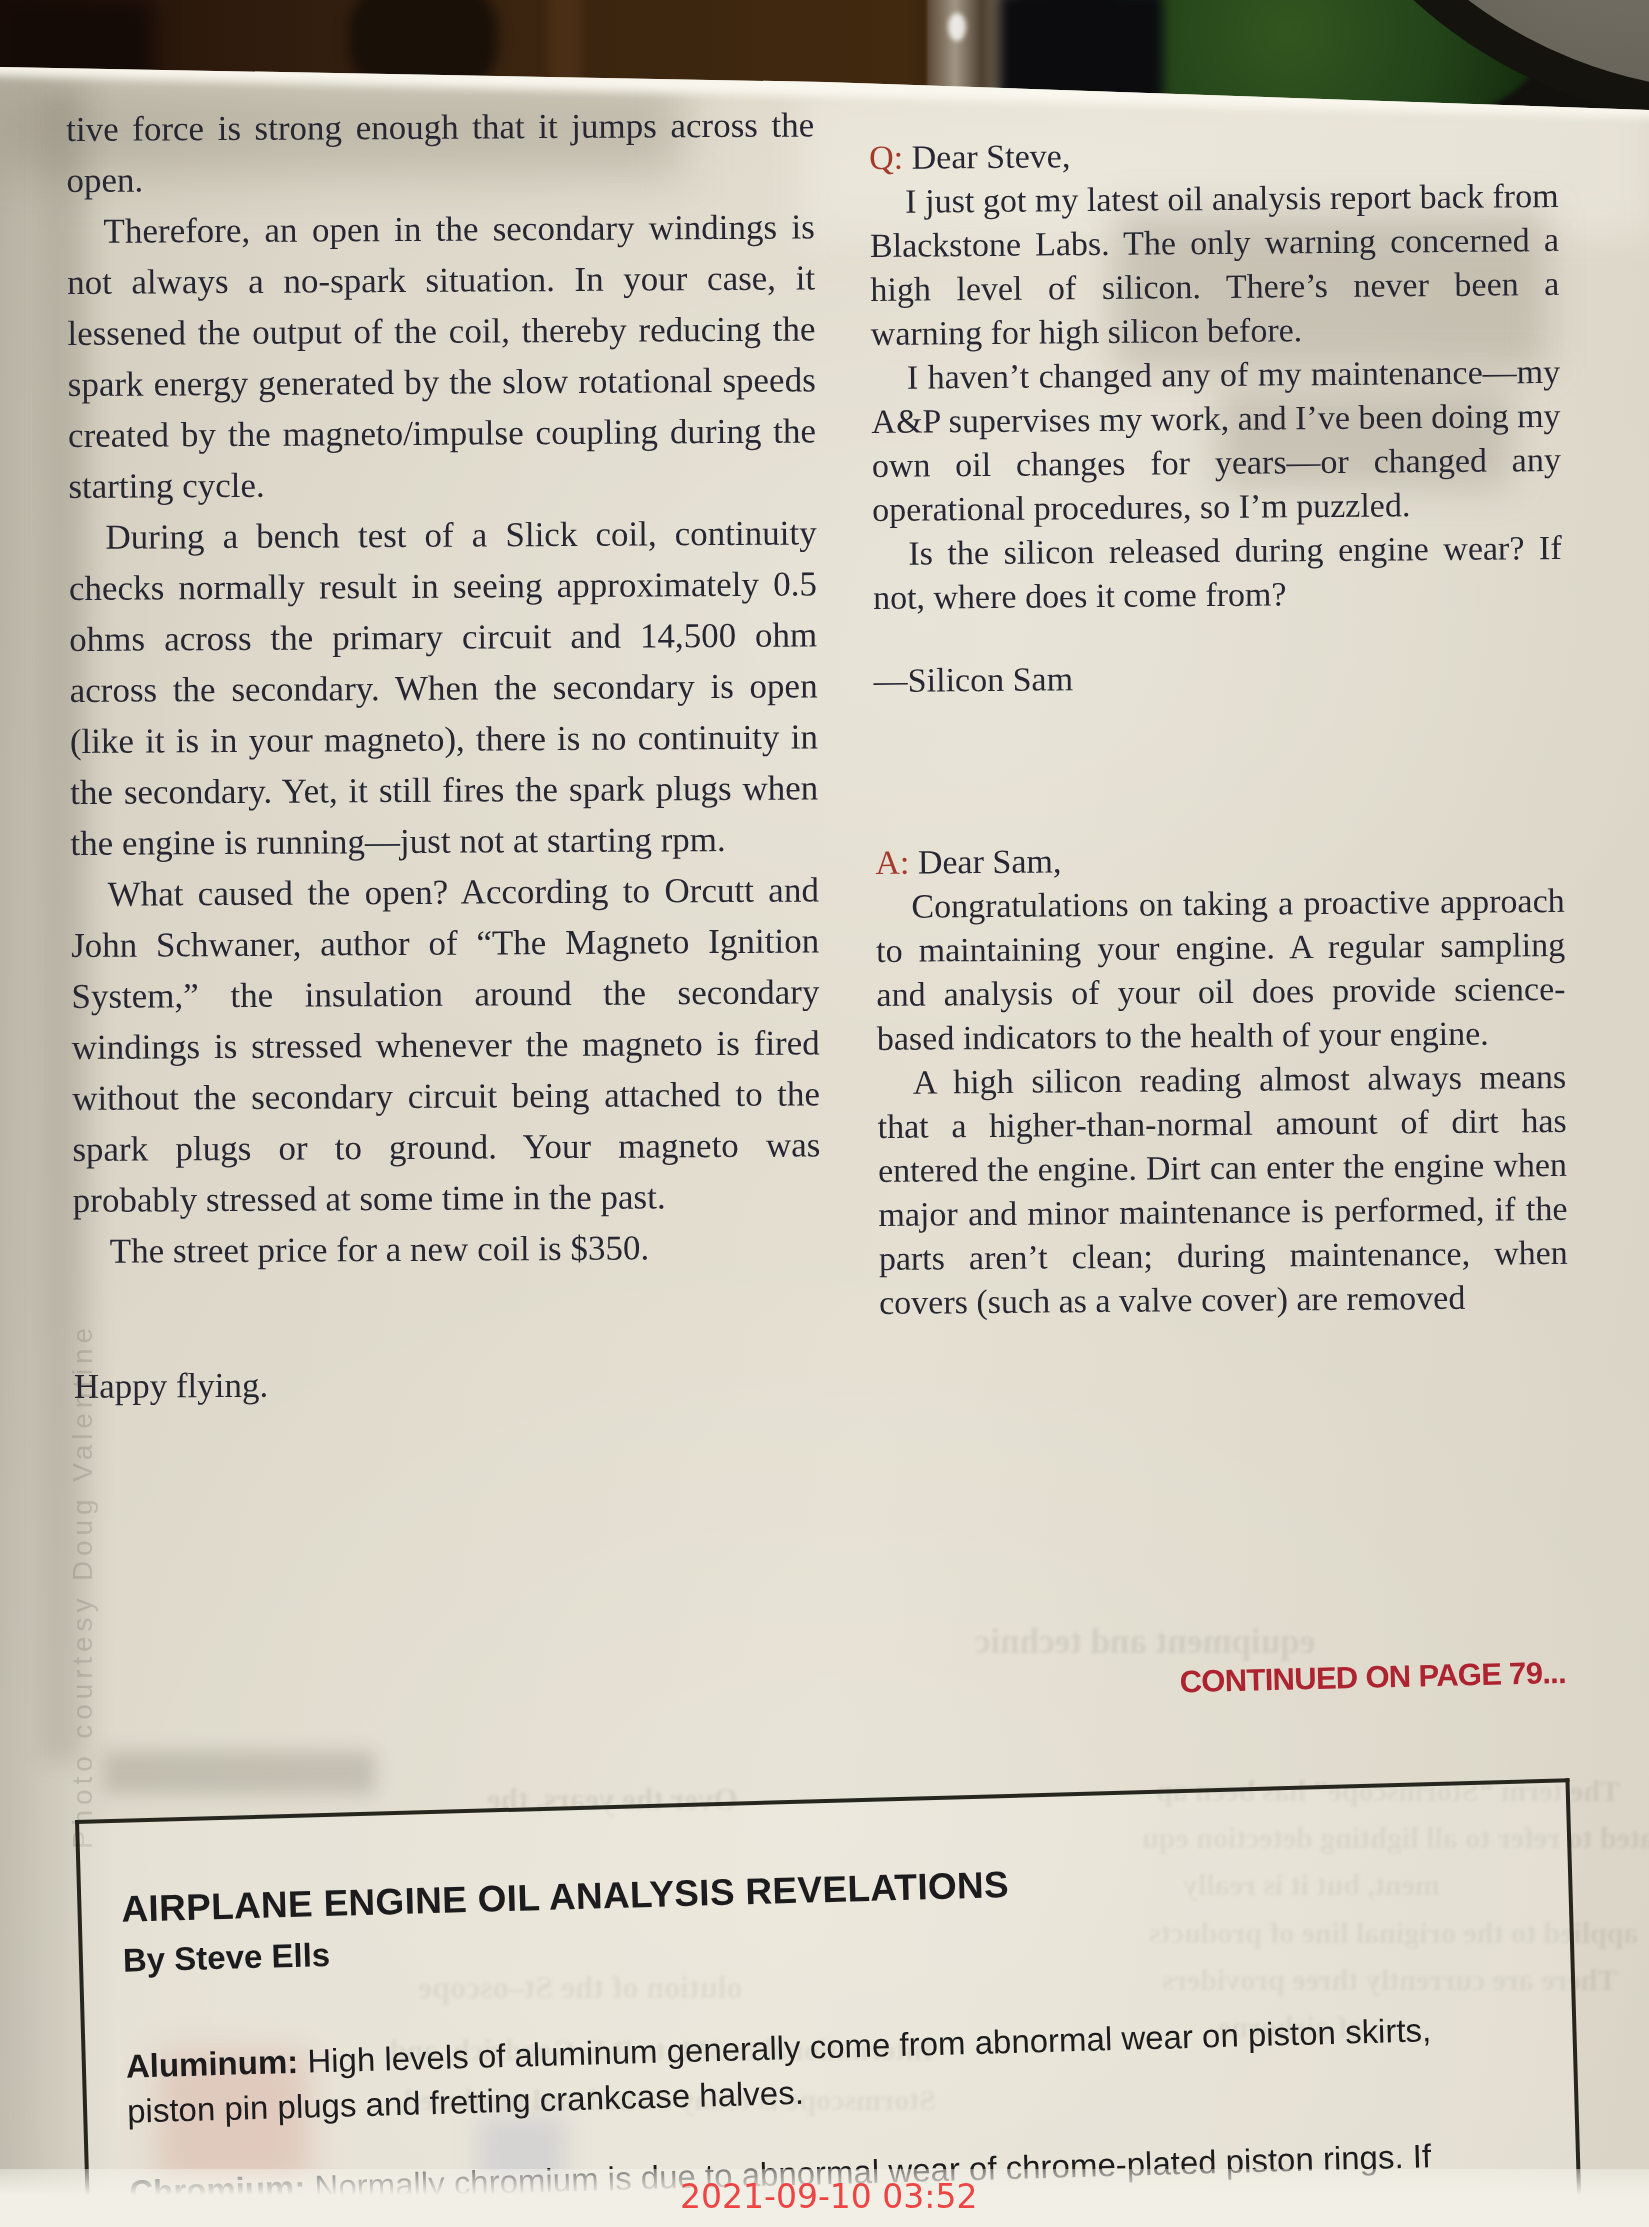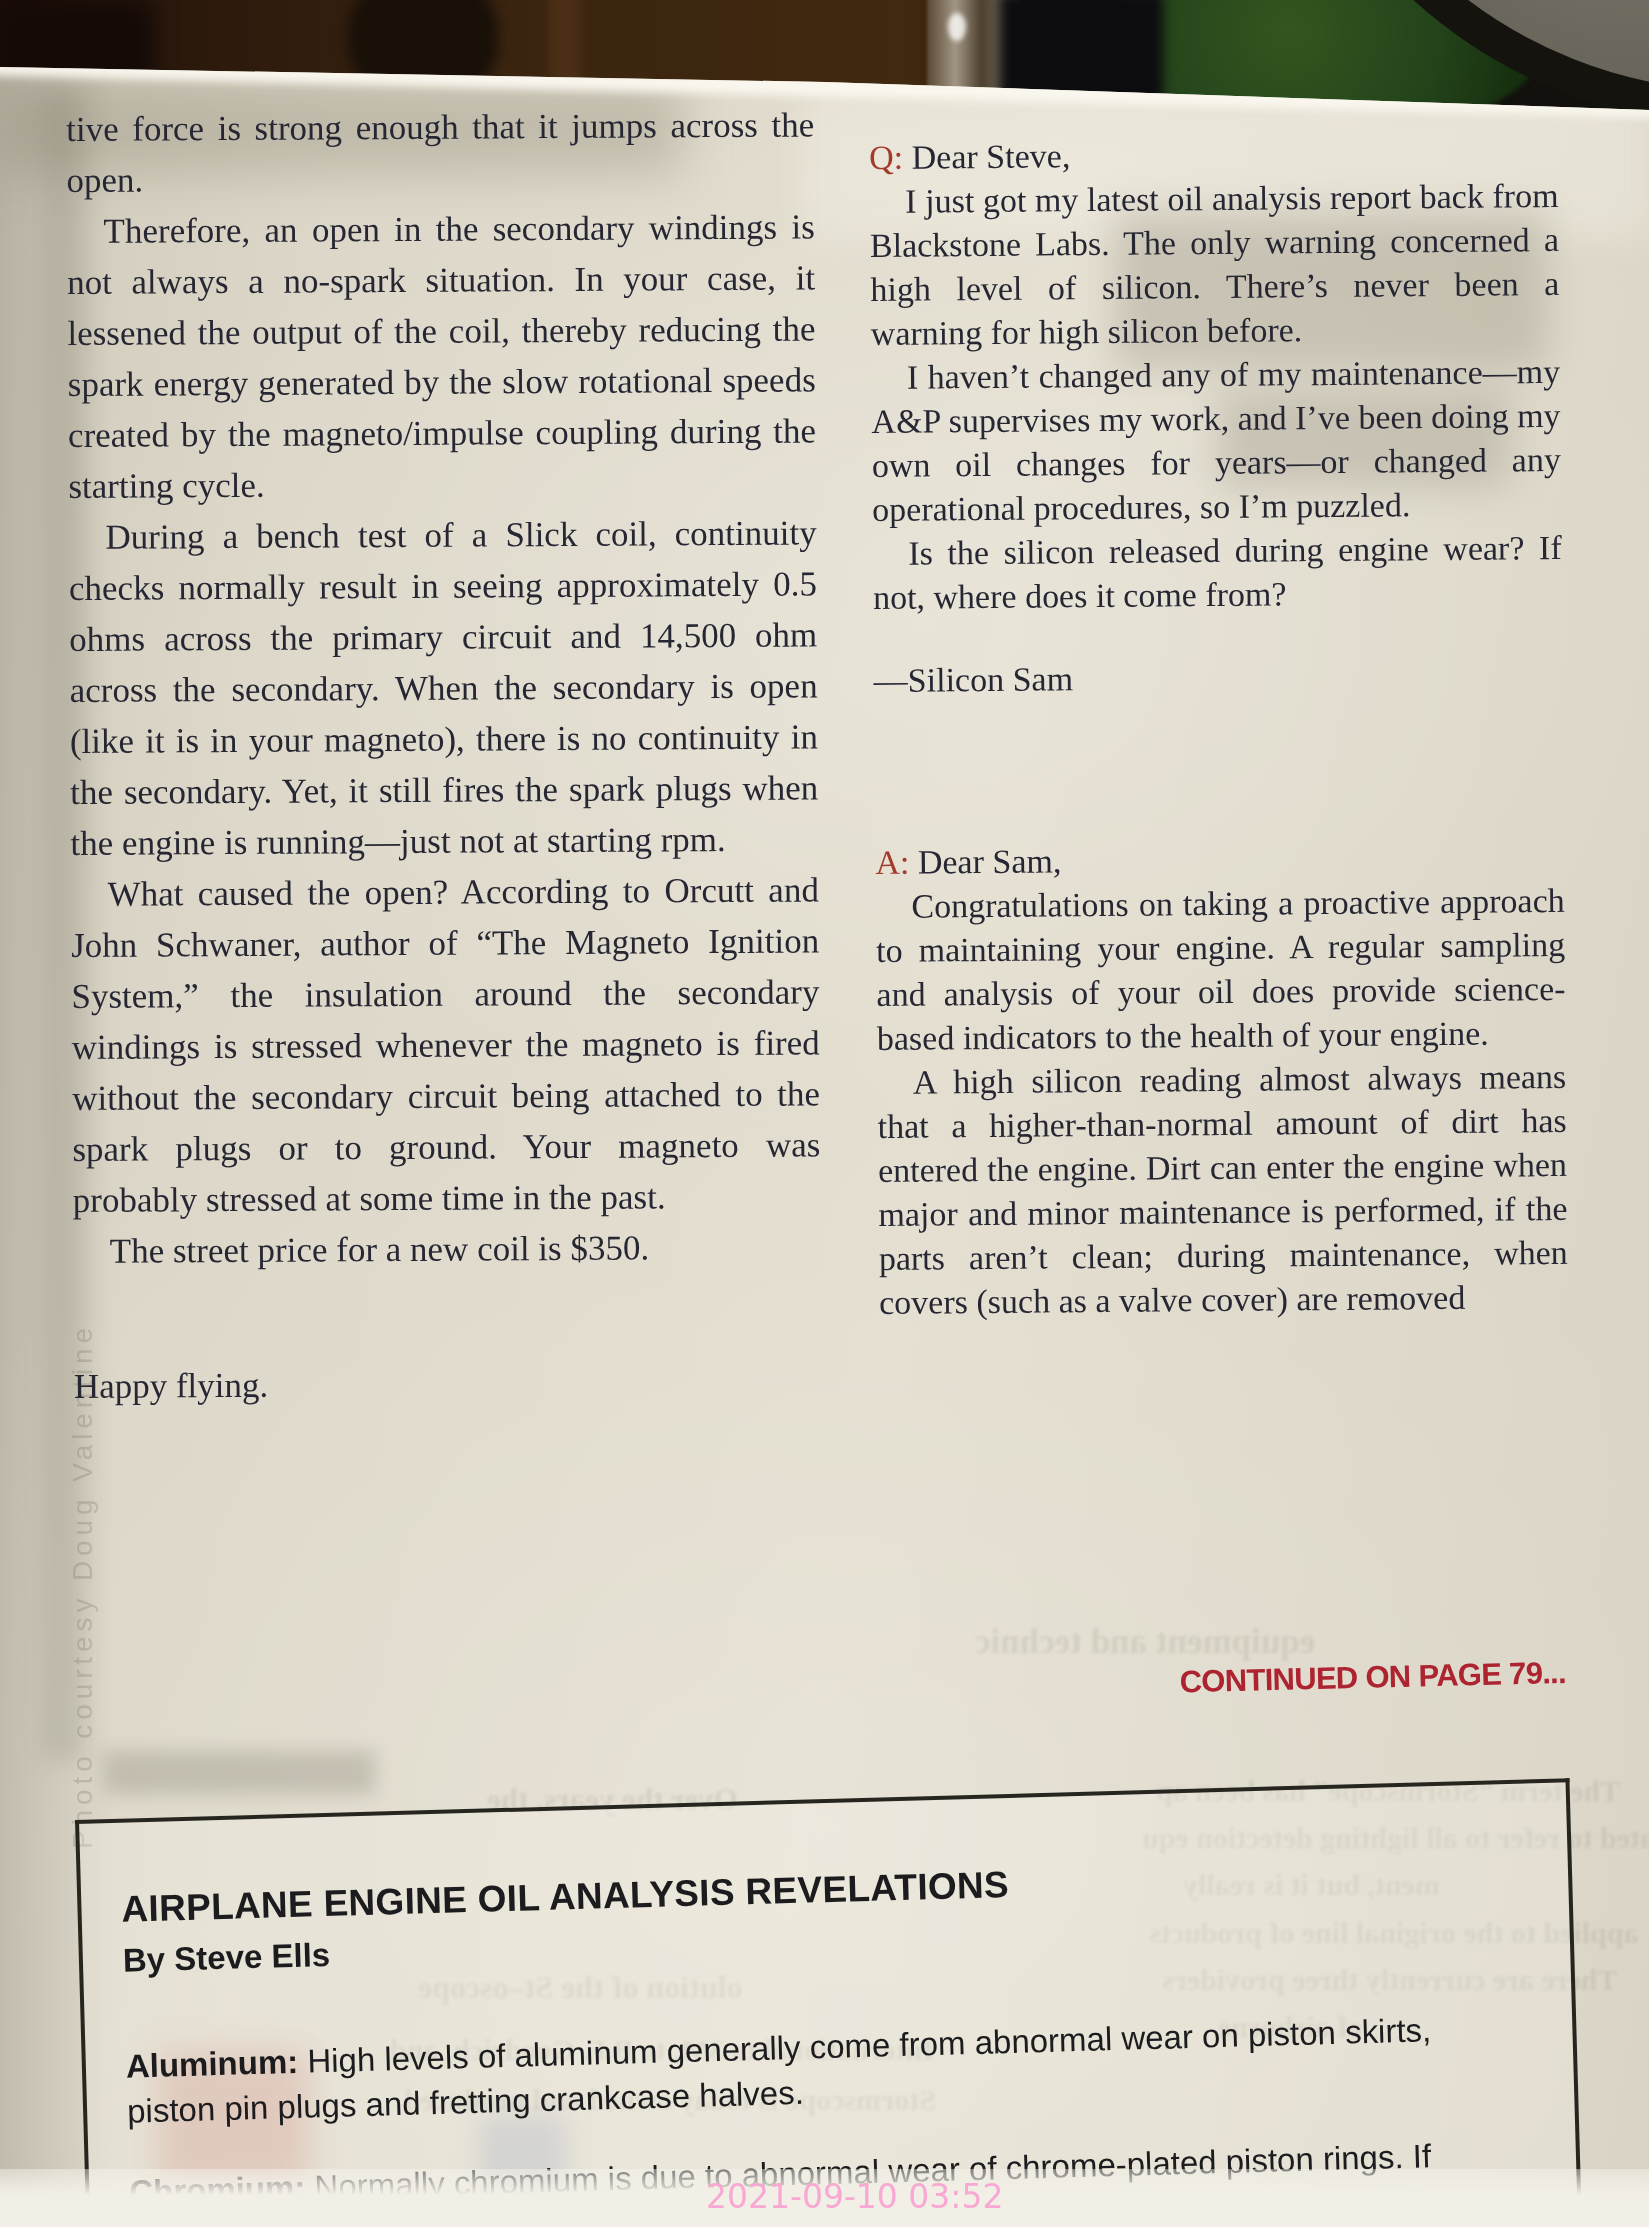--- a/index.html
+++ b/index.html
@@ -87,22 +87,22 @@
   .blob-red{position:absolute;left:159px;top:2052px;width:150px;height:136px;background:rgba(190,84,72,.24);filter:blur(16.7px);}
   .blob-blue{position:absolute;left:479px;top:2116px;width:87px;height:84px;background:rgba(92,110,168,.20);filter:blur(12.5px);}
   .blob-gray{position:absolute;left:104px;top:1751px;width:271px;height:43px;background:rgba(120,114,99,.28);filter:blur(9px);}
   .photo-credit{position:absolute;left:67px;top:1323px;
     writing-mode:vertical-rl;transform:rotate(180deg);
     font-family:"Liberation Sans", sans-serif;font-size:28px;letter-spacing:4.9px;
     color:rgba(95,92,80,.22);}
   
   .bottom-strip{position:absolute;left:0;top:2169px;width:1649px;height:58px;
     background:linear-gradient(180deg,rgba(246,244,237,.45),#f2efe6 45%);}
-  .timestamp{position:absolute;left:706px;top:2177px;
-    font-family:"DejaVu Sans", sans-serif;font-size:33px;color:#f9a8d4;}
+  .timestamp{position:absolute;left:680px;top:2177px;
+    font-family:"DejaVu Sans", sans-serif;font-size:33px;color:#ef4444;}
 </style>
 </head>
 <body>
 
 <div class="photo-bg">
   <div class="bg-left-shadow"></div>
   <div class="bg-bottle"></div>
   <div class="bg-stick"></div>
   <div class="green-bowl"></div>
   <div class="metal-pan"></div>

